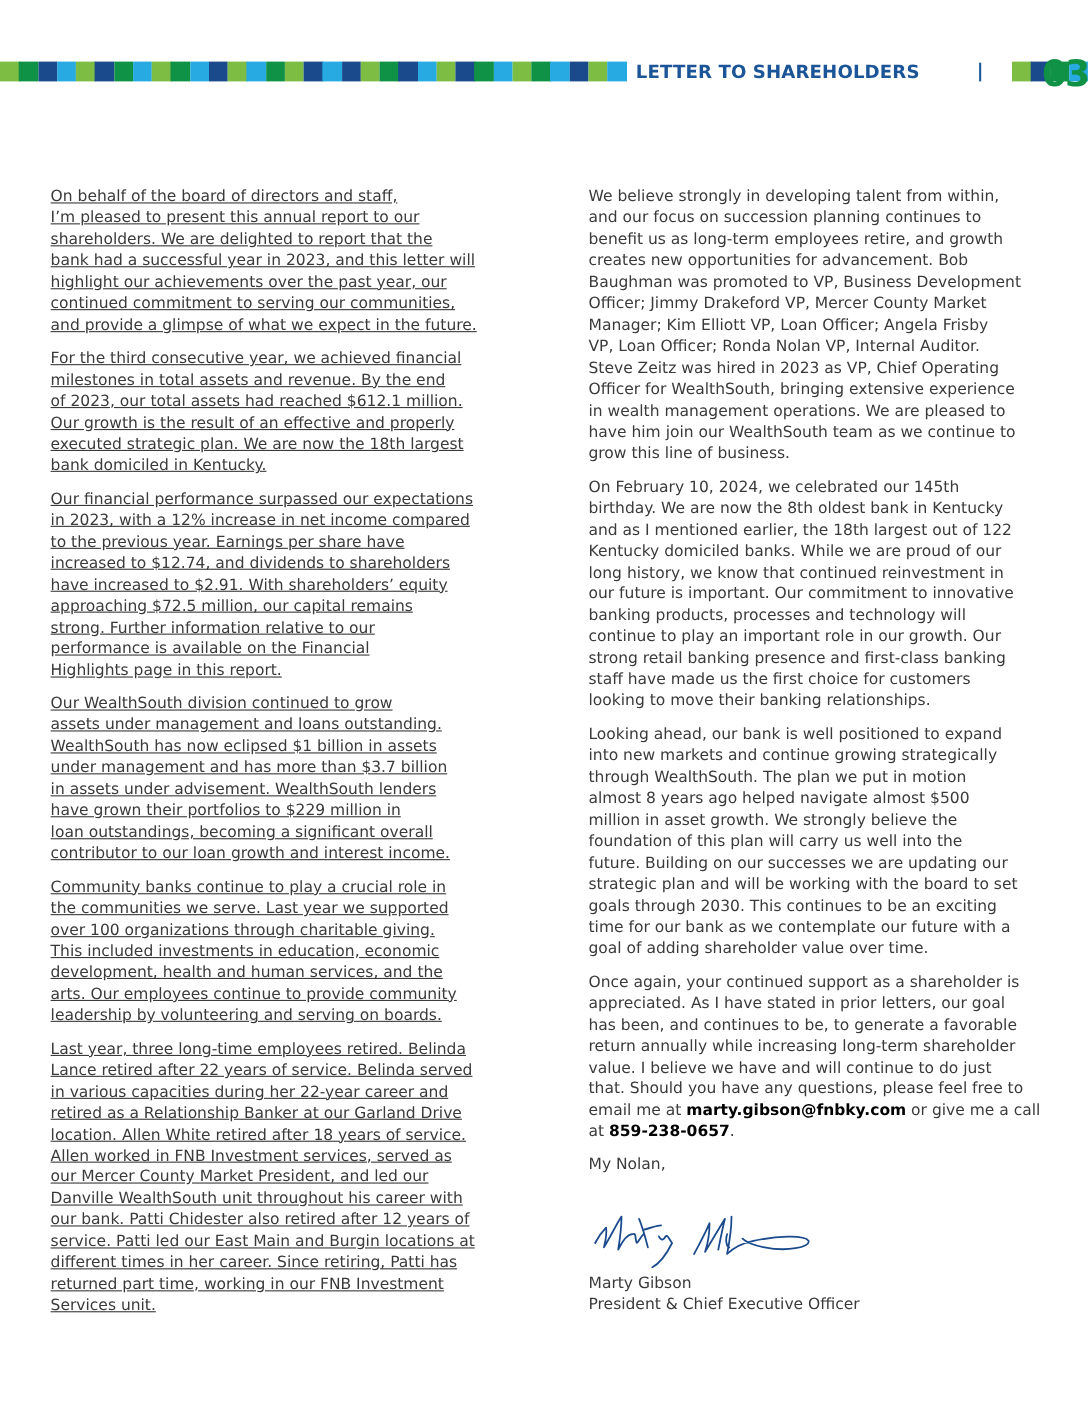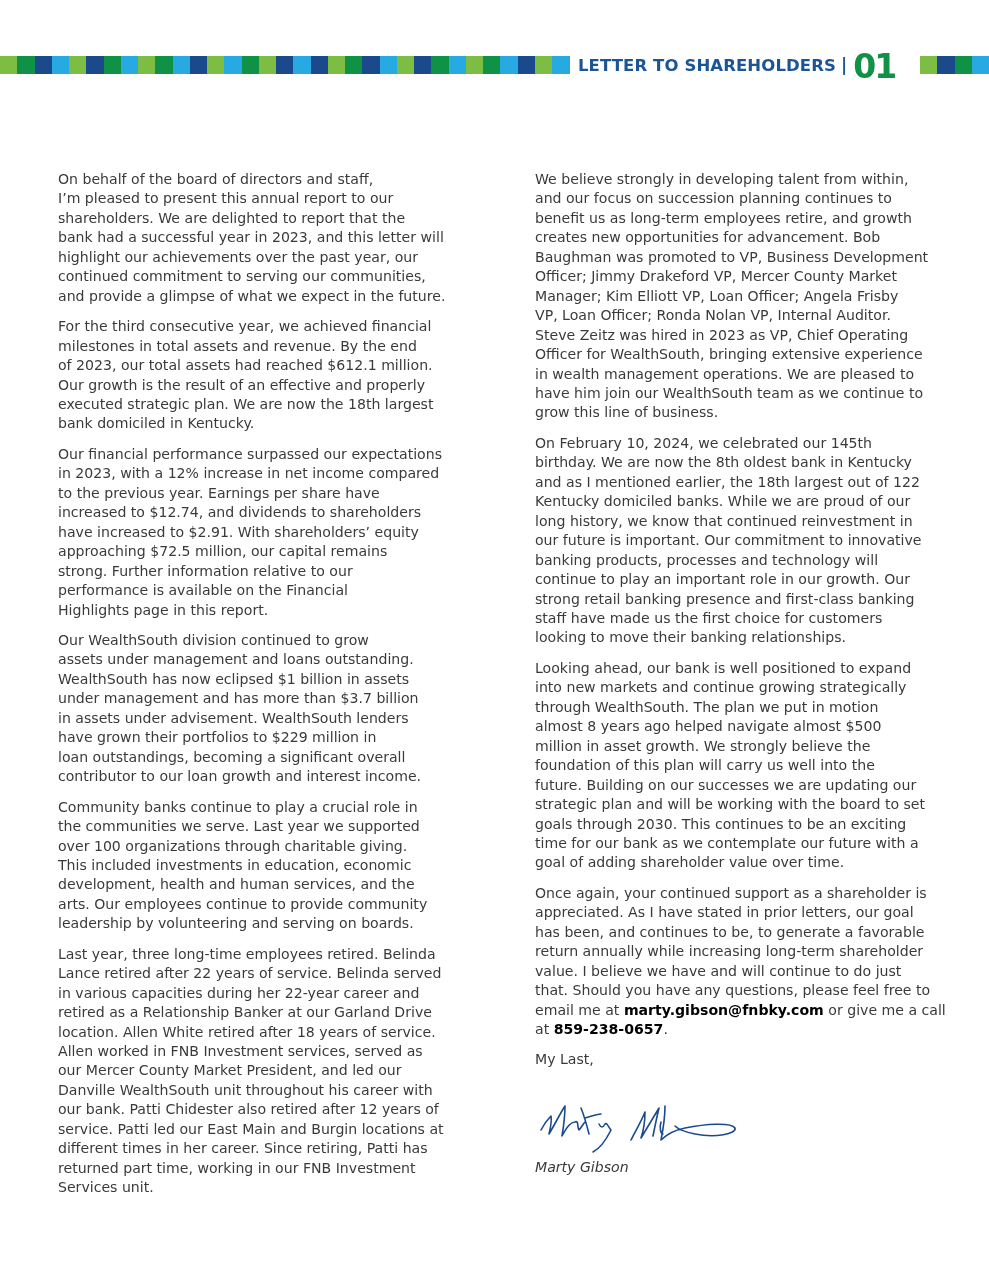--- a/index.html
+++ b/index.html
@@ -1,30 +1,30 @@
 <!DOCTYPE html>
 <html><head>
 <meta charset="utf-8">
 <style>
   html, body { margin: 0; padding: 0; background: #ffffff; }
   body { width: 989px; height: 1280px; position: relative; overflow: hidden;
          font-family: "DejaVu Sans", sans-serif; color: #3a3a3a; }
   .header-bar { position: absolute; top: 56px; left: 0; width: 989px; height: 18px; }
   .sq { position: absolute; top: 0; width: 17px; height: 18px; }
-  .title-wrap { position: absolute; top: 49px; left: 578px; height: 32px; display: flex; align-items: center; white-space: nowrap; }
+  .title-wrap { position: absolute; top: 49px; left: 578px; height: 32px; display: flex; align-items: center; white-space: nowrap; gap: 47px; }
   .title-text { font-family: "DejaVu Sans", sans-serif; font-weight: bold; font-size: 16.5px; letter-spacing: 0.1px; }
   .title-sep { font-family: "DejaVu Sans", sans-serif; font-weight: bold; font-size: 17px; margin: 0 6px 0 5px; }
   .page-num { font-family: "DejaVu Sans", sans-serif; font-weight: bold; font-size: 33px; letter-spacing: -2px; line-height: 1; margin-top: 2px; }
   .col { position: absolute; top: 170px; font-size: 14.1px; line-height: 19.45px; }
-  .col-left { left: 58px; width: 420px; }
+  .col-left { left: 46px; width: 420px; text-decoration: underline; }
   .col-right { left: 535px; width: 428px; }
   .para { margin: 0 0 11px 0; white-space: pre-line; }
   .para b { font-weight: bold; color: #000000; }
   .signature { display: block; margin: 8px 0 0 0; width: 210px; height: 80px; }
-  .sig-name, .sig-title { display: block; font-style: italic; }
+  .sig-name, .sig-title { display: block; }
 </style>
 </head>
 <body>
 
 <div class="header-bar" id="header-bar">
     <div class="sq" style="left: 0px; width: 17.5px; background: rgb(125, 189, 68);"></div>
     <div class="sq" style="left: 17.25px; width: 17.5px; background: rgb(15, 145, 70);"></div>
     <div class="sq" style="left: 34.5px; width: 17.5px; background: rgb(26, 74, 140);"></div>
     <div class="sq" style="left: 51.75px; width: 17.5px; background: rgb(39, 169, 225);"></div>
     <div class="sq" style="left: 69px; width: 17.5px; background: rgb(125, 189, 68);"></div>
@@ -58,21 +58,21 @@
     <div class="sq" style="left: 552px; width: 17.5px; background: rgb(39, 169, 225);"></div>
     <div class="sq" style="left: 920px; width: 17.5px; background: rgb(125, 189, 68);"></div>
     <div class="sq" style="left: 937.25px; width: 17.5px; background: rgb(26, 74, 140);"></div>
     <div class="sq" style="left: 954.5px; width: 17.5px; background: rgb(15, 145, 70);"></div>
     <div class="sq" style="left: 971.75px; width: 17.5px; background: rgb(39, 169, 225);"></div>
   </div>
 
 <div class="title-wrap">
   <span class="title-text" style="color: rgb(28, 85, 151);">LETTER TO SHAREHOLDERS</span>
   <span class="title-sep" style="color: rgb(28, 85, 151);">|</span>
-  <span class="page-num" style="color: rgb(15, 145, 70);">01</span>
+  <span class="page-num" style="color: rgb(15, 145, 70);">03</span>
 </div>
 
 <div class="col col-left">
   <p class="para">On behalf of the board of directors and staff,
 I’m pleased to present this annual report to our
 shareholders. We are delighted to report that the
 bank had a successful year in 2023, and this letter will
 highlight our achievements over the past year, our
 continued commitment to serving our communities,
 and provide a glimpse of what we expect in the future.</p>
@@ -158,21 +158,22 @@
 time for our bank as we contemplate our future with a
 goal of adding shareholder value over time.</p>
   <p class="para"><span>Once again, your continued support as a shareholder is
 appreciated. As I have stated in prior letters, our goal
 has been, and continues to be, to generate a favorable
 return annually while increasing long-term shareholder
 value. I believe we have and will continue to do just
 that. Should you have any questions, please feel free to
 email me at </span><b>marty.gibson@fnbky.com</b><span> or give me a call
 at </span><b>859-238-0657</b><span>.</span></p>
-  <p class="para" style="margin-bottom:0">My Last,</p>
+  <p class="para" style="margin-bottom:0">My Nolan,</p>
   <svg class="signature" viewBox="0 0 210 80" id="signature-svg">
     <g fill="none" stroke-width="1.6" stroke-linecap="round" stroke-linejoin="round" id="sig-group" stroke="#1a4a8c">
       <path d="M6 52 C10 44 14 40 16 38 C17 44 15 52 14 56 C20 46 26 34 30 28 C30 40 28 52 27 58 C32 48 36 44 40 44 C44 42 42 50 44 52 C46 50 48 46 50 44 M46 30 C50 40 52 48 54 56 M50 40 C58 38 62 36 66 36 M64 46 C66 50 68 50 70 46 C72 44 74 50 76 52 C72 60 66 70 58 74"></path>
       <path d="M96 62 C100 54 106 44 110 34 C110 44 108 54 106 60 C112 50 118 40 124 30 C122 38 120 48 118 58 M126 44 C124 50 126 56 128 56 M130 28 C130 40 128 52 126 62 C132 56 140 52 150 50 C170 46 196 44 200 50 C202 56 180 60 160 56 C150 54 144 52 140 48"></path>
     </g>
   </svg>
   <span class="sig-name">Marty Gibson</span>
+  <span class="sig-title">President &amp; Chief Executive Officer</span>
 </div>
 
 </body></html>

